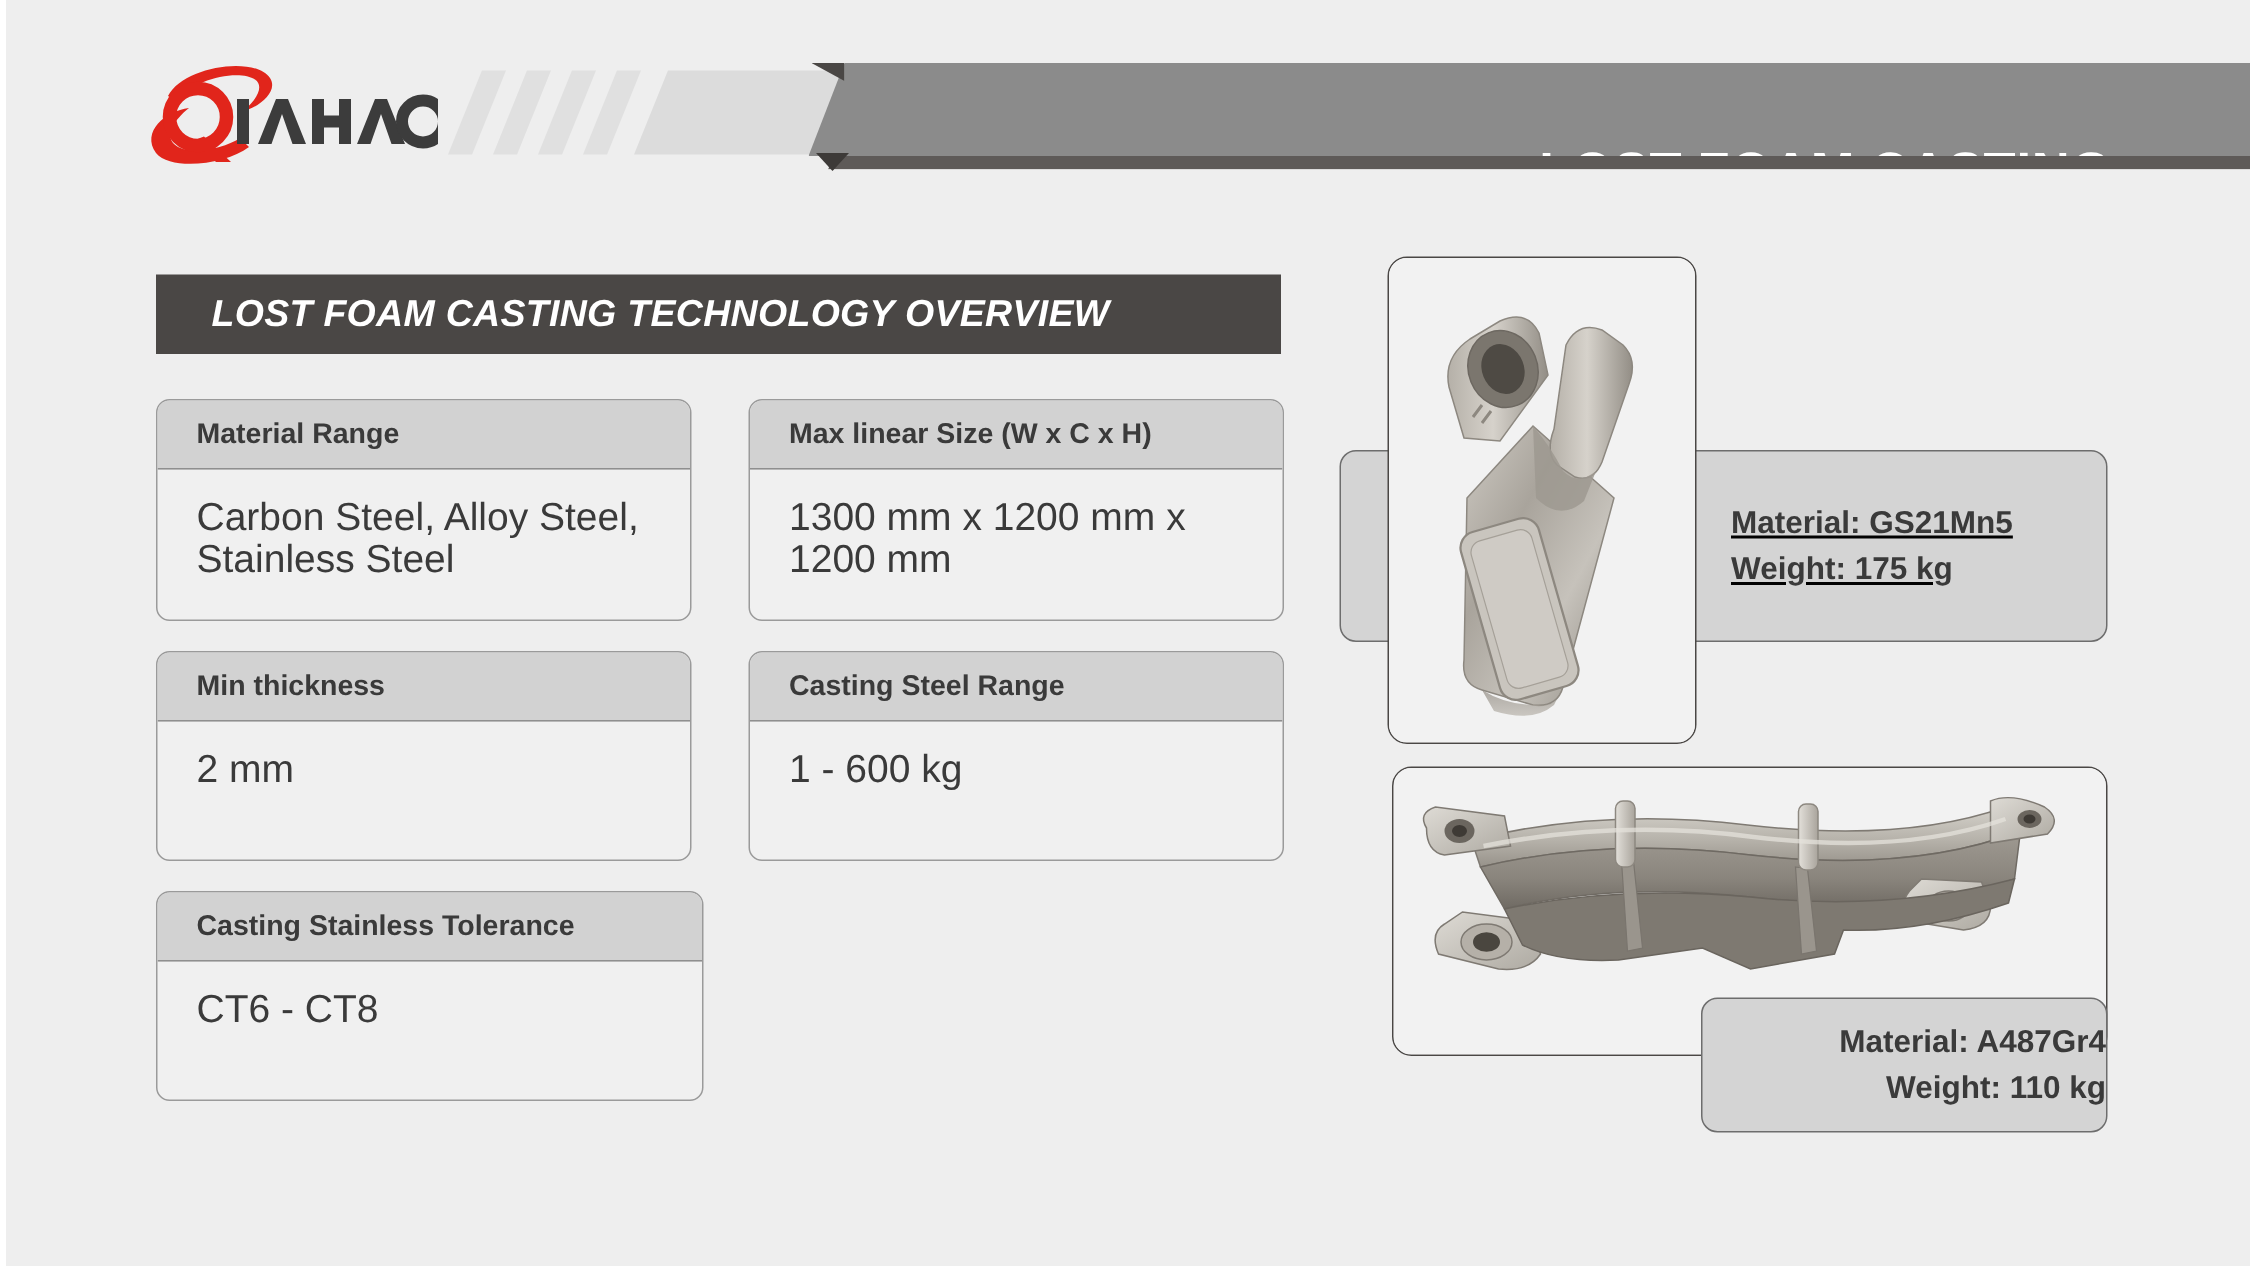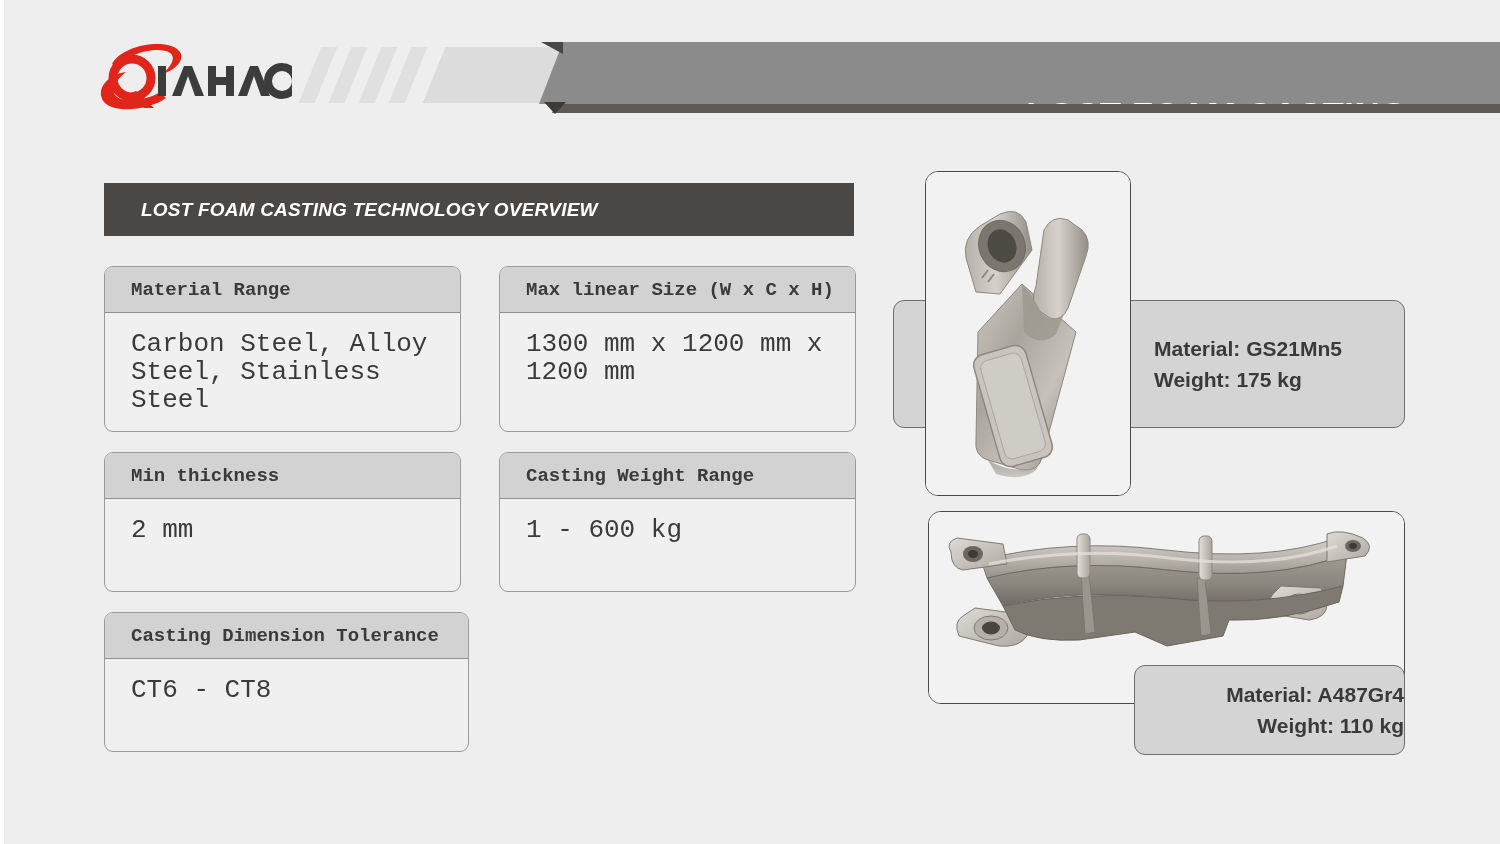--- a/index.html
+++ b/index.html
@@ -114,39 +114,38 @@
     top: 183px;
     width: 750px;
     height: 53px;
     background: #4a4745;
     display: flex;
     align-items: center;
   }
   #section-title .txt {
     margin-left: 37px;
     color: #ffffff;
-    font-size: 19px;
+    font-size: 25px;
     font-weight: bold;
     font-style: italic;
     letter-spacing: 0.2px;
     white-space: nowrap;
   }
 
   
   #spec-grid {
     position: absolute;
     left: 100px;
     top: 266px;
     width: 752px;
   }
   .spec-row {
     display: flex;
     gap: 38px;
     margin-bottom: 20px;
-    font-family: Liberation Mono, monospace;
   }
   .spec-card {
     width: 365px;
     border: 1px solid #9a9a9a;
     border-radius: 9px;
     background: #f0f0f0;
     overflow: hidden;
     box-sizing: border-box;
   }
   .spec-card .head {
@@ -193,20 +192,21 @@
     box-sizing: border-box;
     overflow: hidden;
   }
 
   #label-bar-1 {
     left: 889px;
     top: 300px;
     width: 512px;
     height: 128px;
     padding-left: 260px;
+    text-decoration: underline;
   }
   #photo-card-1 {
     left: 921px;
     top: 171px;
     width: 206px;
     height: 325px;
   }
   #label-bar-2 {
     left: 1130px;
     top: 665px;
@@ -285,28 +285,28 @@
         <div class="body">1300 mm x 1200 mm x 1200 mm</div>
       </div>
     </div>
 
     <div class="spec-row">
       <div class="spec-card short">
         <div class="head">Min thickness</div>
         <div class="body">2 mm</div>
       </div>
       <div class="spec-card short">
-        <div class="head">Casting Weight Range</div>
+        <div class="head">Casting Steel Range</div>
         <div class="body">1 - 600 kg</div>
       </div>
     </div>
 
     <div class="spec-row">
       <div class="spec-card short">
-        <div class="head">Casting Dimension Tolerance</div>
+        <div class="head">Casting Stainless Tolerance</div>
         <div class="body">CT6 - CT8</div>
       </div>
     </div>
 
   </div>
 
   <div class="label-bar" id="label-bar-1">
     <div class="line">Material: GS21Mn5</div>
     <div class="line">Weight: 175 kg</div>
   </div>

